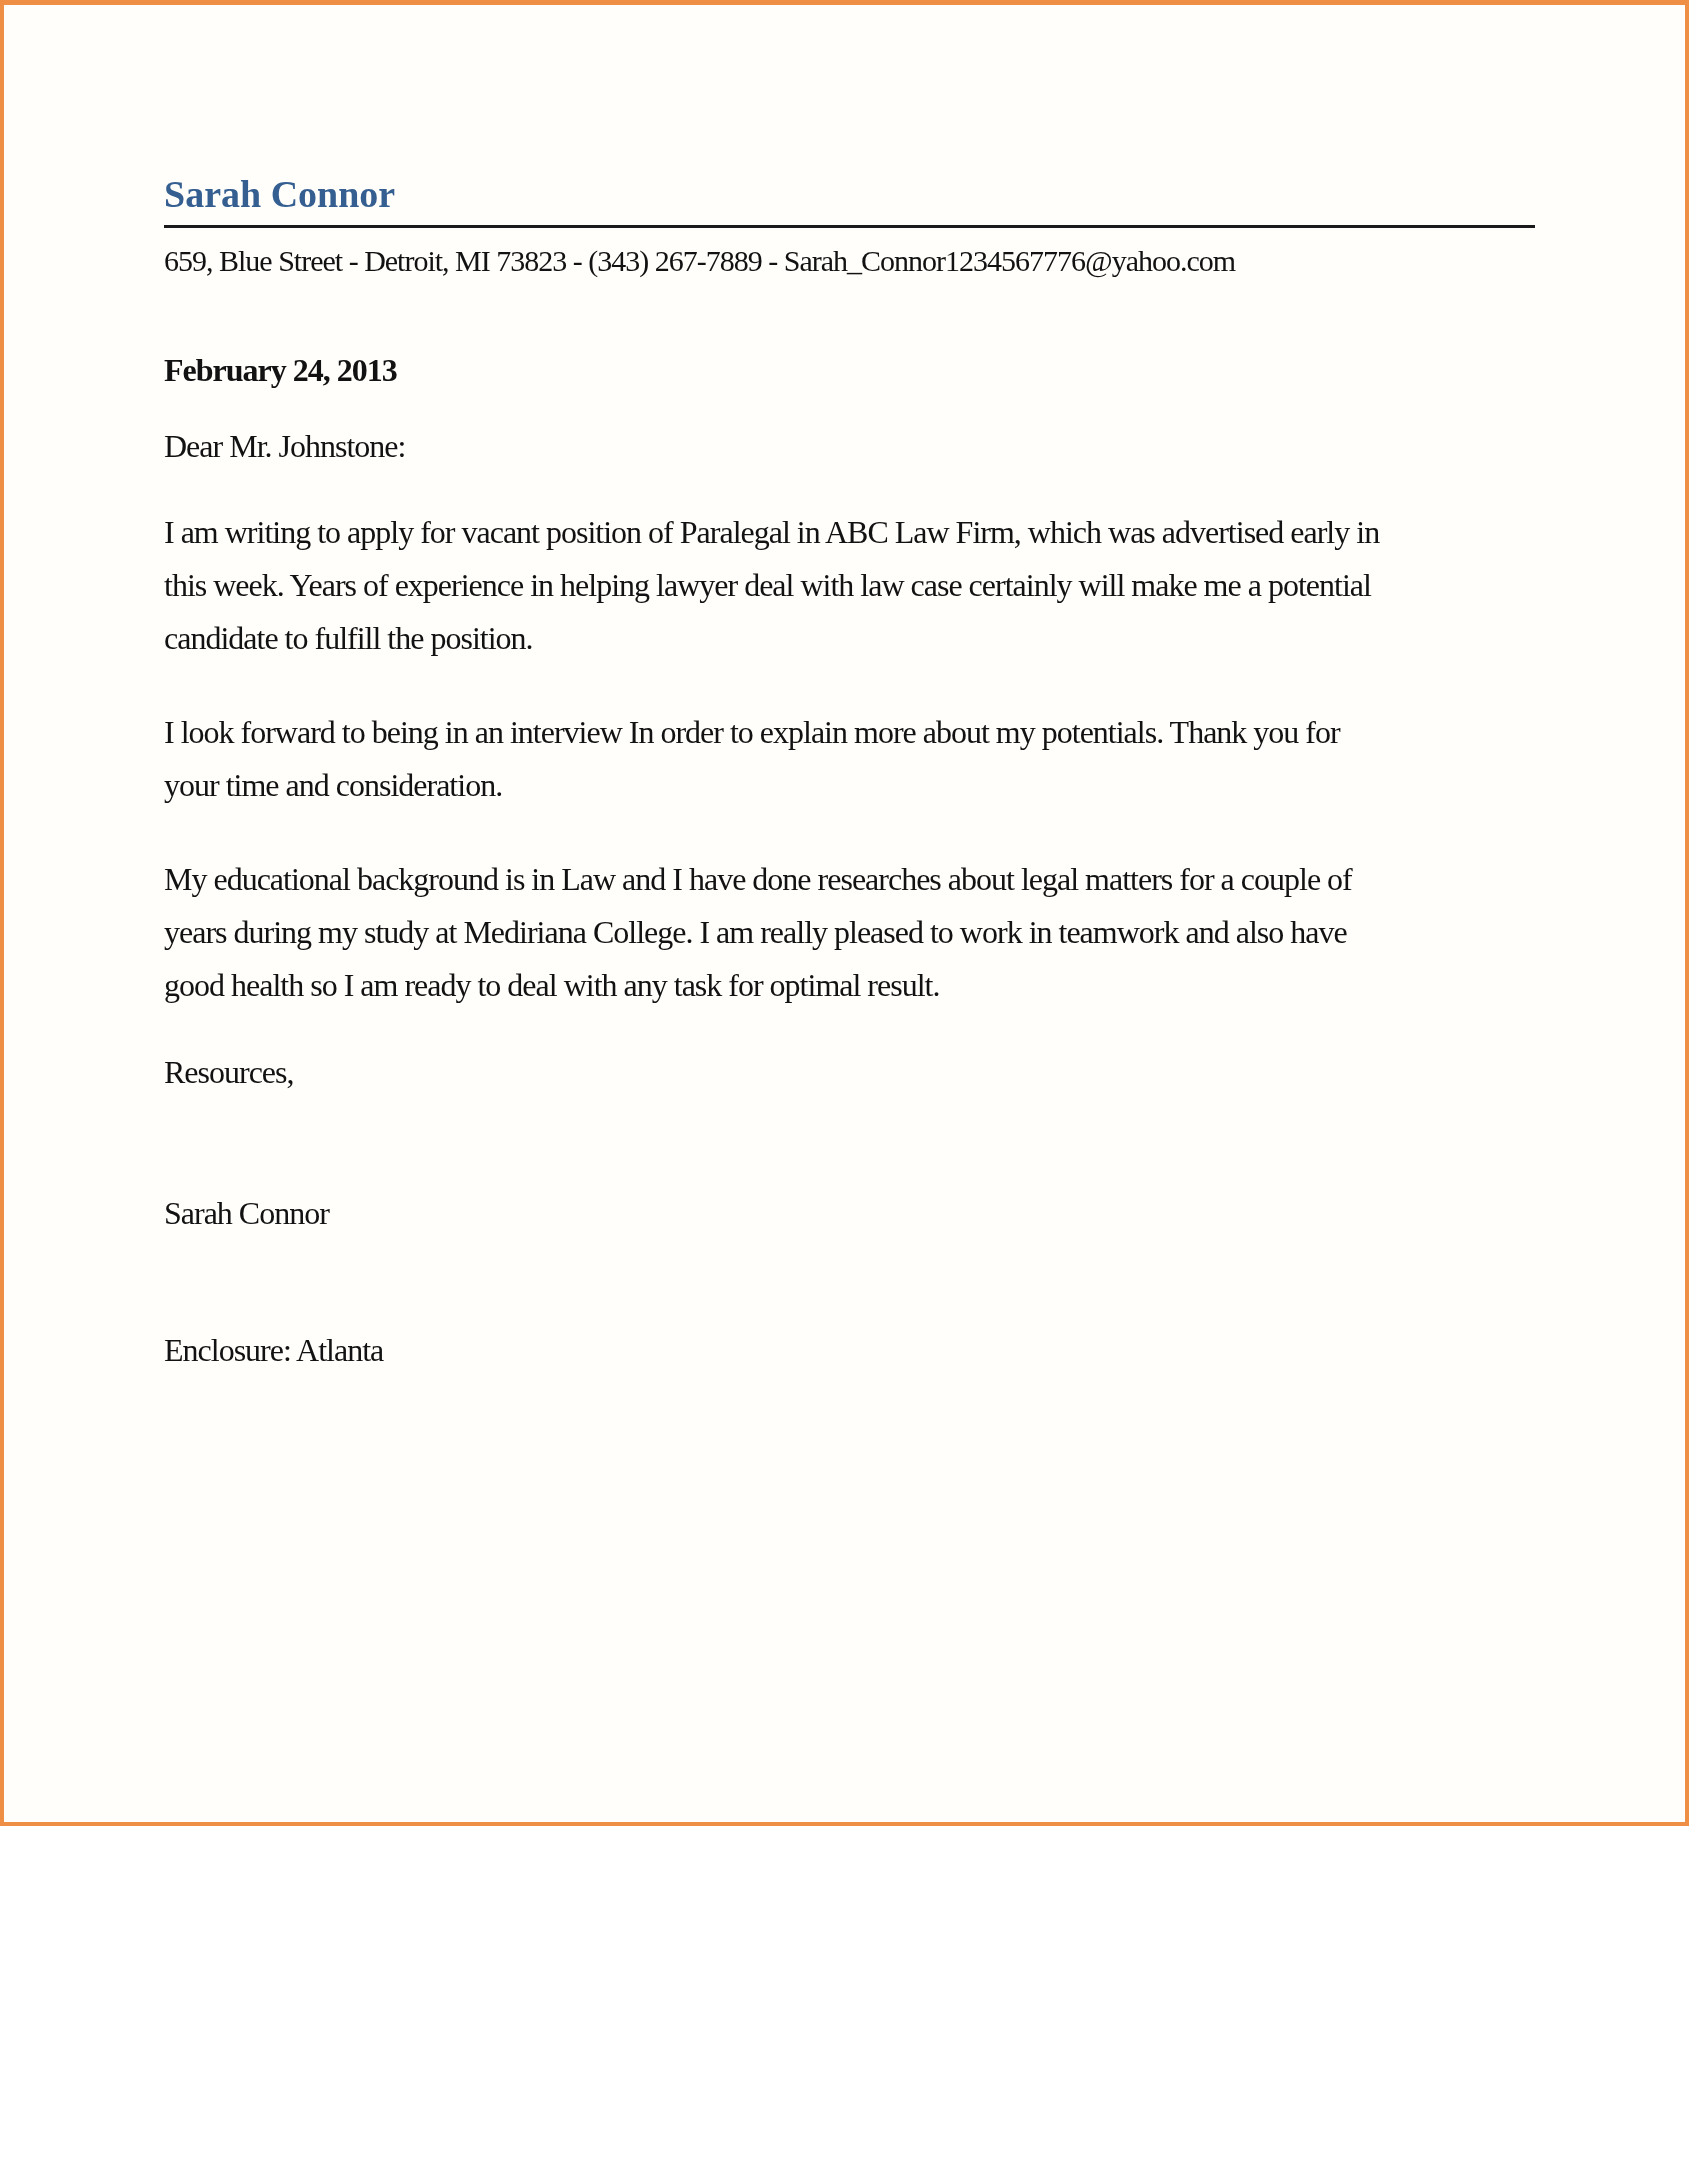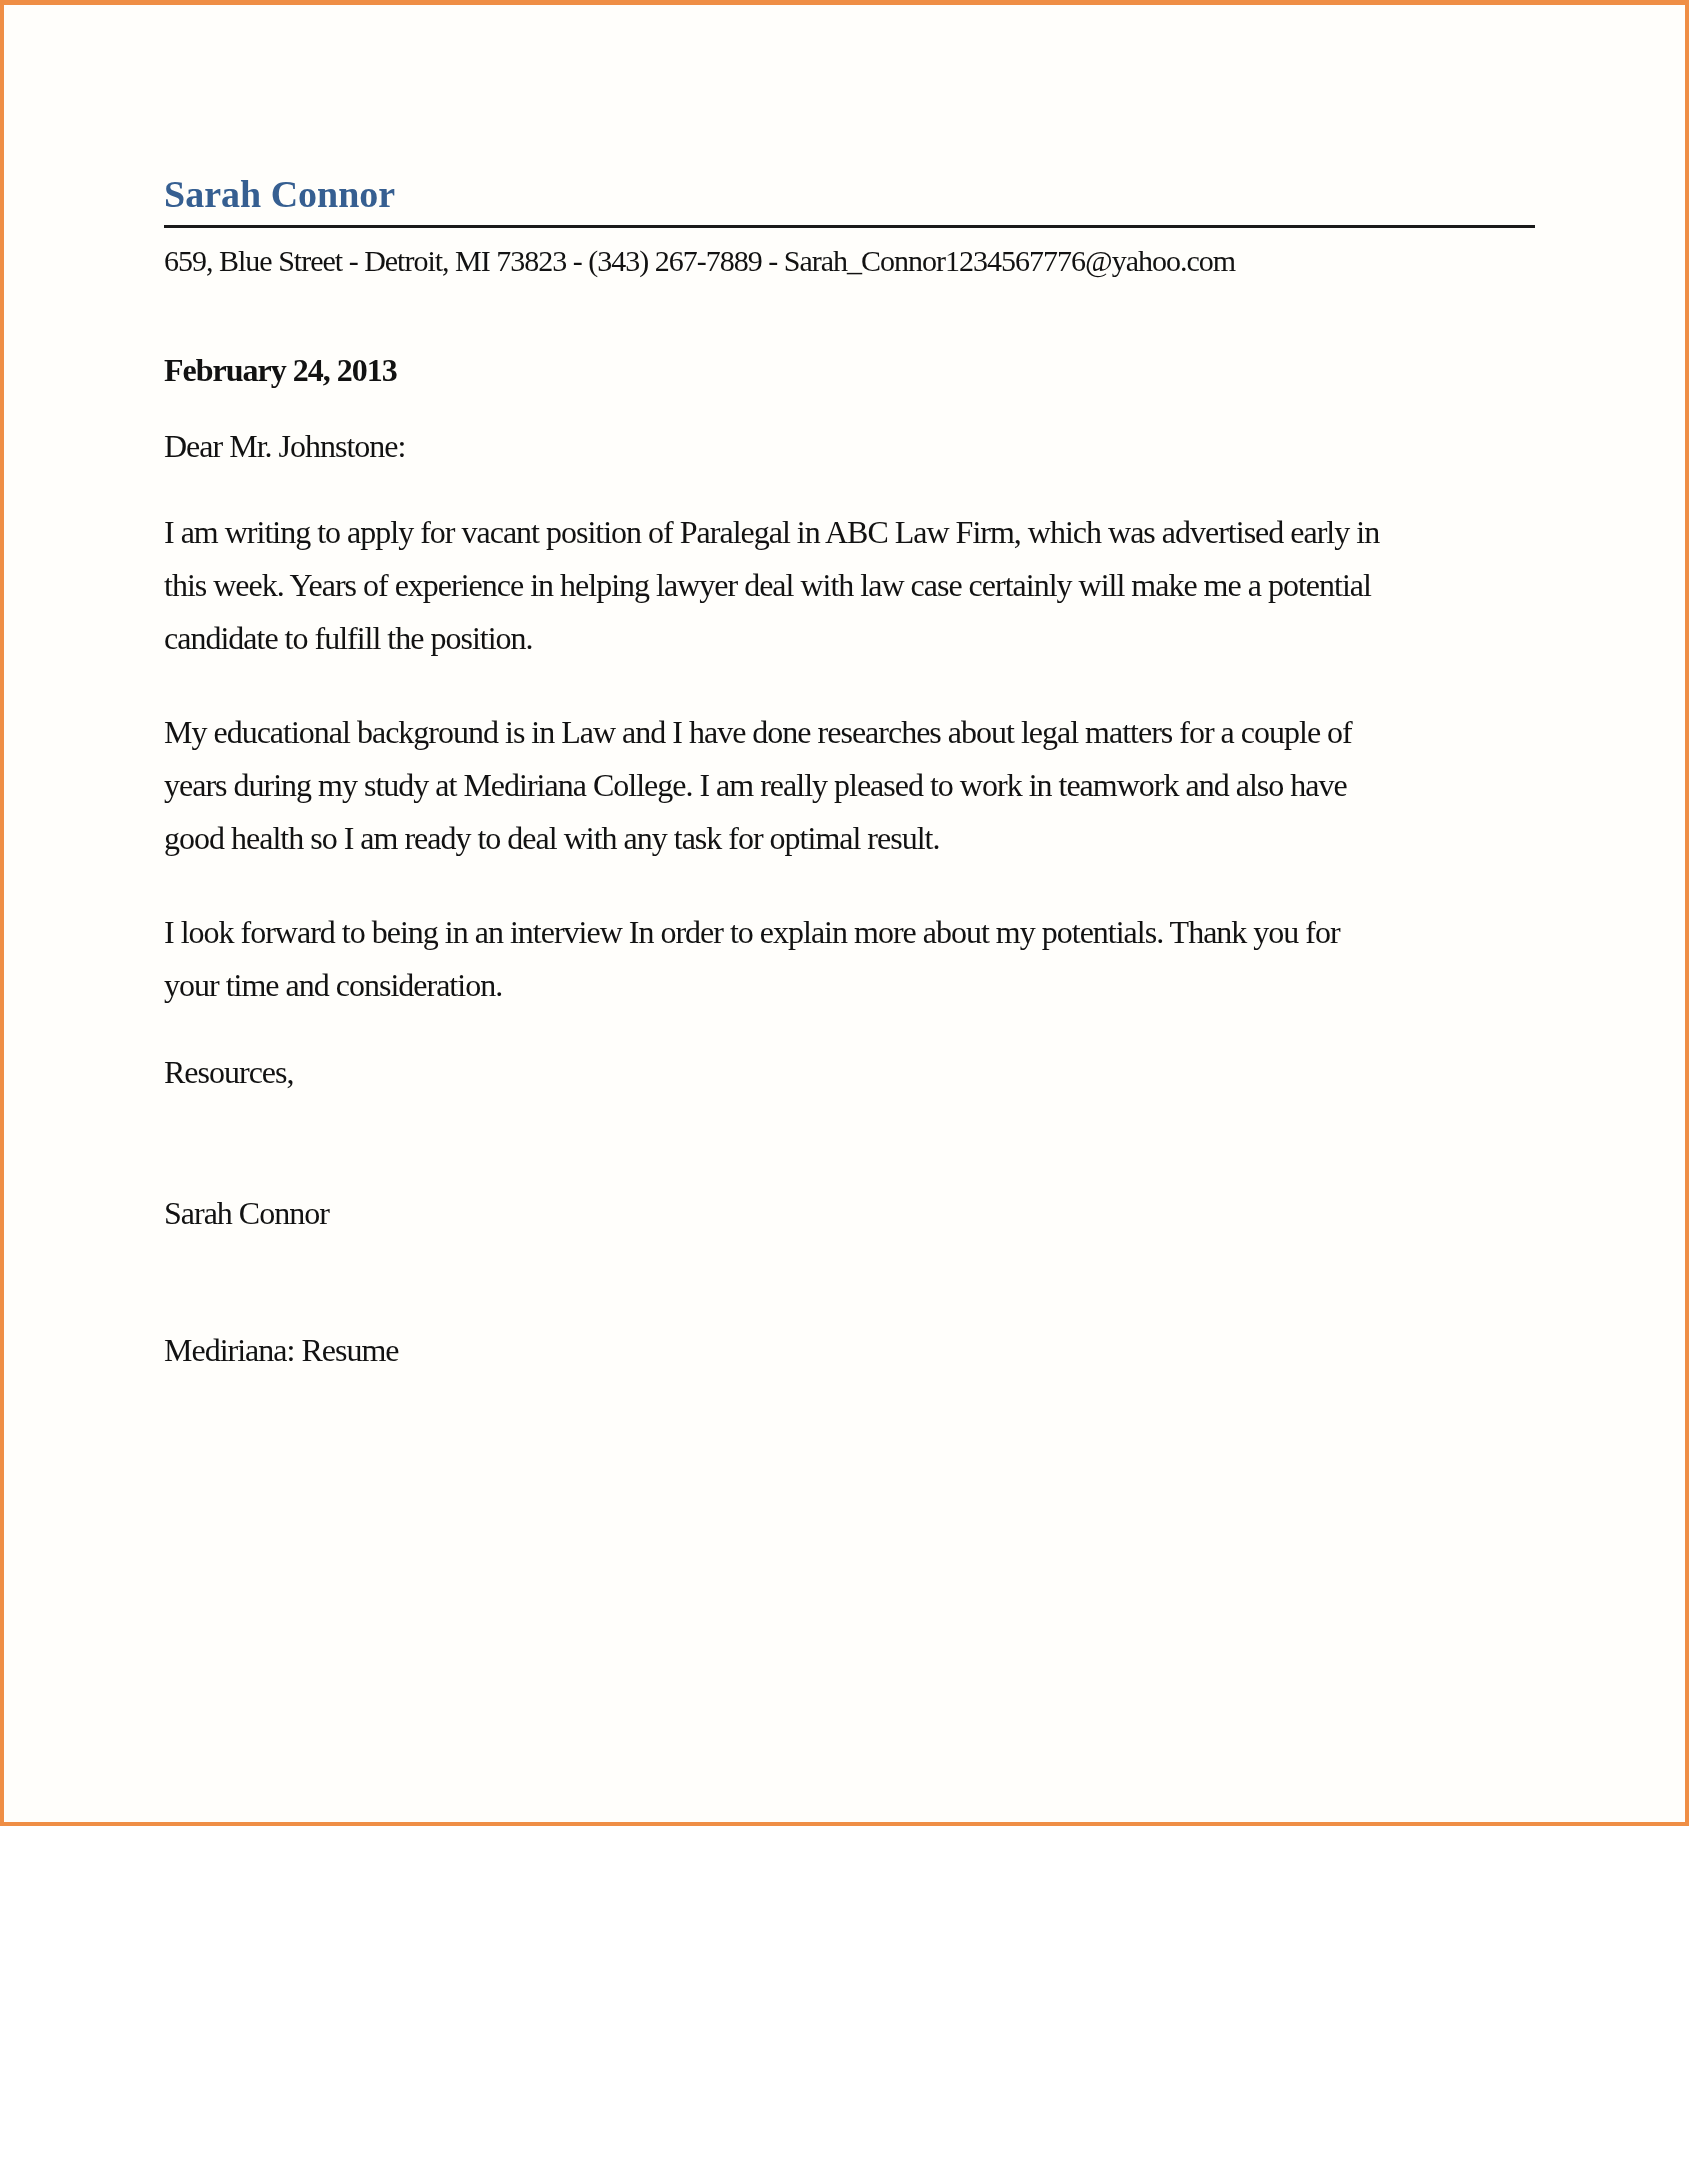--- a/index.html
+++ b/index.html
@@ -112,30 +112,30 @@
 
     <div class="date-line">February 24, 2013</div>
 
 
     <div class="salutation">Dear Mr. Johnstone:</div>
 
     <p class="body-para">I am writing to apply for vacant position of Paralegal in ABC Law Firm, which was advertised early in
 this week. Years of experience in helping lawyer deal with law case certainly will make me a potential
 candidate to fulfill the position.</p>
 
+    <p class="body-para">I look forward to being in an interview In order to explain more about my potentials. Thank you for
+your time and consideration.</p>
+
     <p class="body-para">My educational background is in Law and I have done researches about legal matters for a couple of
 years during my study at Mediriana College. I am really pleased to work in teamwork and also have
 good health so I am ready to deal with any task for optimal result.</p>
-
-    <p class="body-para">I look forward to being in an interview In order to explain more about my potentials. Thank you for
-your time and consideration.</p>
 
     <div class="closing">Resources,</div>
 
     <div class="signature-name">Sarah Connor</div>
 
-    <div class="enclosure">Mediriana: Resume</div>
+    <div class="enclosure">Enclosure: Atlanta</div>
 
   </div>
 
   <div class="footer-url">http://wordtemplate.net</div>
 </div>
 
 
 </body></html>

